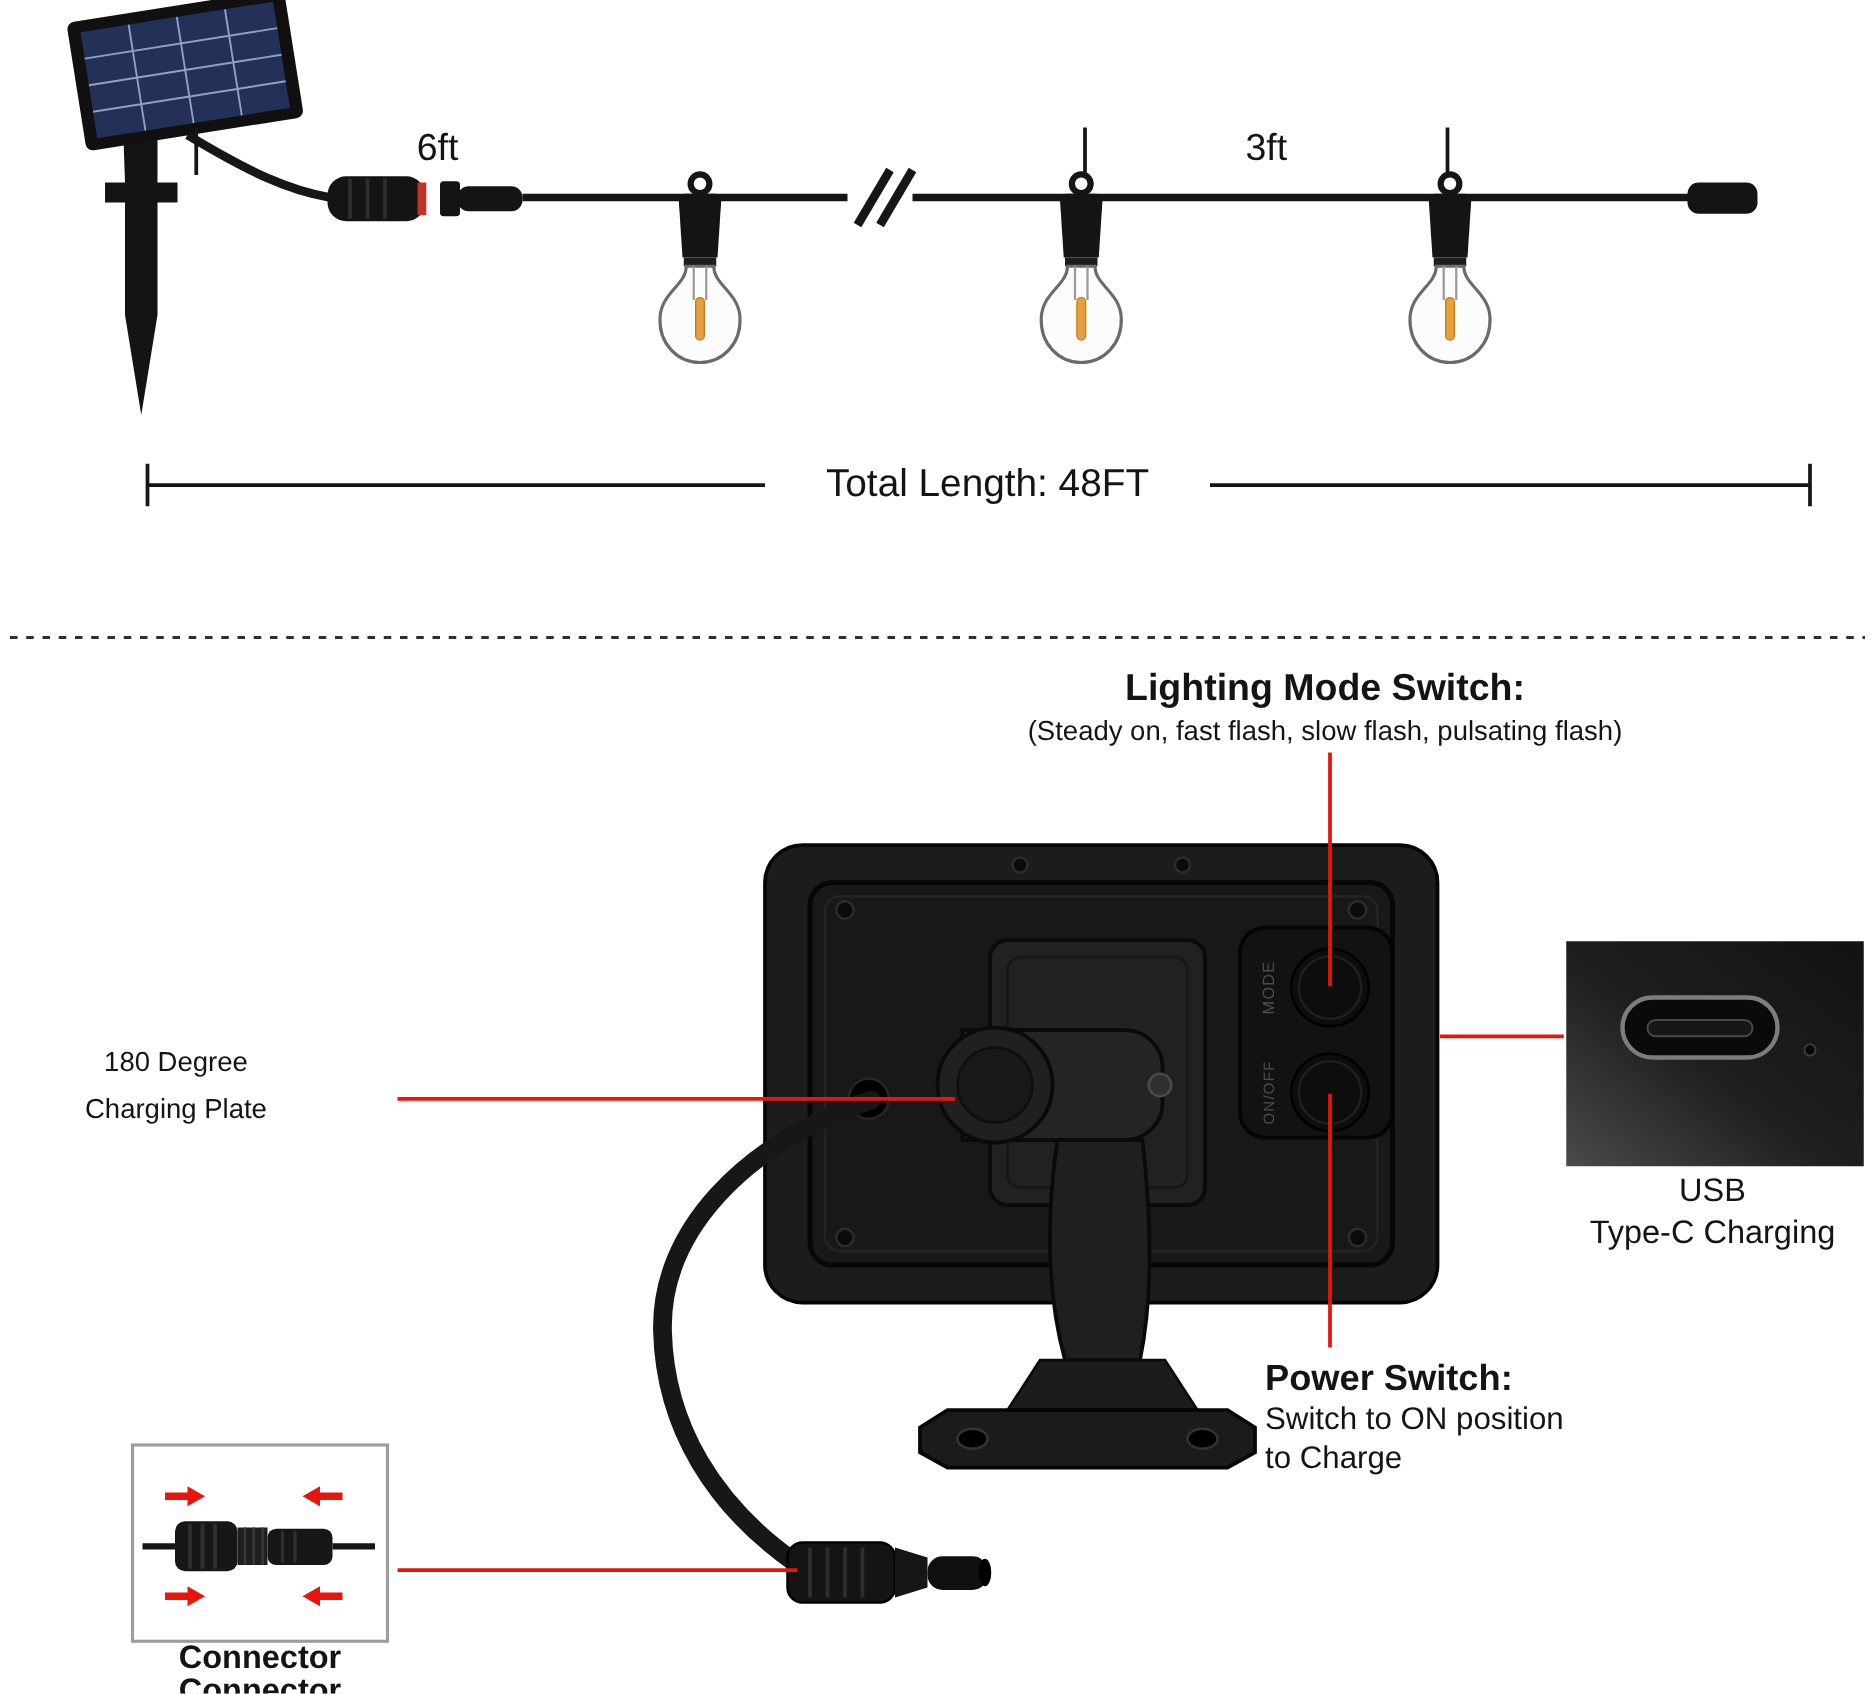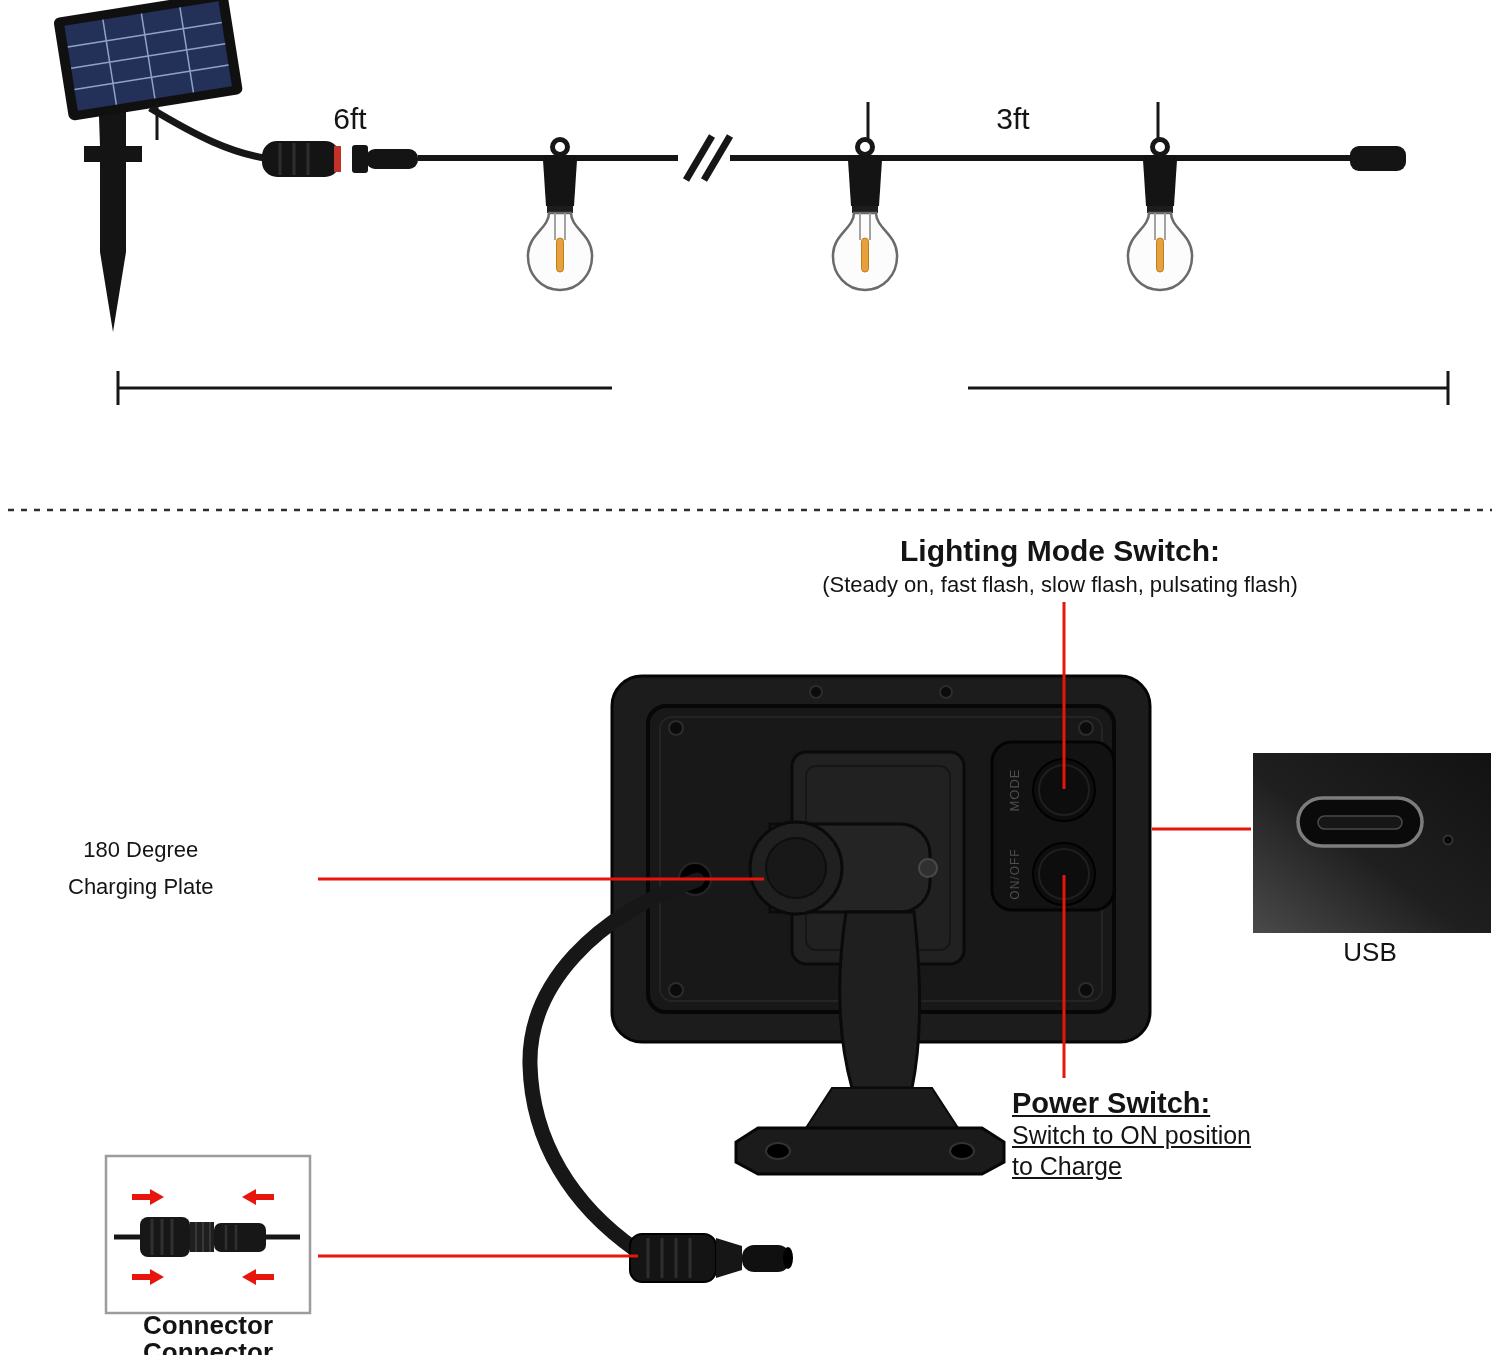--- a/index.html
+++ b/index.html
@@ -157,34 +157,36 @@
       <path d="M1152,829 H1251"></path>
       <path d="M1064,875 V1078"></path>
       <path d="M318,1256 H638"></path>
     </g>
   </svg>
 
   <div class="label center" style="left:300px;top:102px;width:100px;font-size:30px;">6ft</div>
 
   <div class="label center" style="left:963px;top:102px;width:100px;font-size:30px;">3ft</div>
 
+  <div class="label center" style="left:612px;top:369px;width:356px;font-size:31px;">Total Length: 48FT</div>
 
   <div class="label center bold" style="left:820px;top:534px;width:480px;font-size:30px;">Lighting Mode Switch:</div>
   <div class="label center" style="left:810px;top:572px;width:500px;font-size:22px;">(Steady on, fast flash, slow flash, pulsating flash)</div>
 
   <div class="label" style="left:68px;top:831px;font-size:22px;line-height:37px;text-align:center;">
     <div>180 Degree</div>
     <div>Charging Plate</div>
   </div>
 
   <div class="label center" style="left:1245px;top:936px;width:250px;font-size:26px;line-height:33px;text-align:center;">
     <div>USB</div>
+    <div>Type-C Charging</div>
   </div>
 
-  <div class="label" style="left:1012px;top:1086px;text-decoration:underline;">
+  <div class="label" style="left:1012px;top:1086px;">
     <div class="bold" style="font-size:29px;line-height:34px;">Power Switch:</div>
     <div style="font-size:25px;line-height:31px;">Switch to ON position</div>
     <div style="font-size:25px;line-height:31px;">to Charge</div>
   </div>
 
   <div class="label center bold" style="left:100px;top:1312px;width:216px;font-size:26px;line-height:27px;">
     <div>Connector</div>
     <div>Connector</div>
   </div>
 

